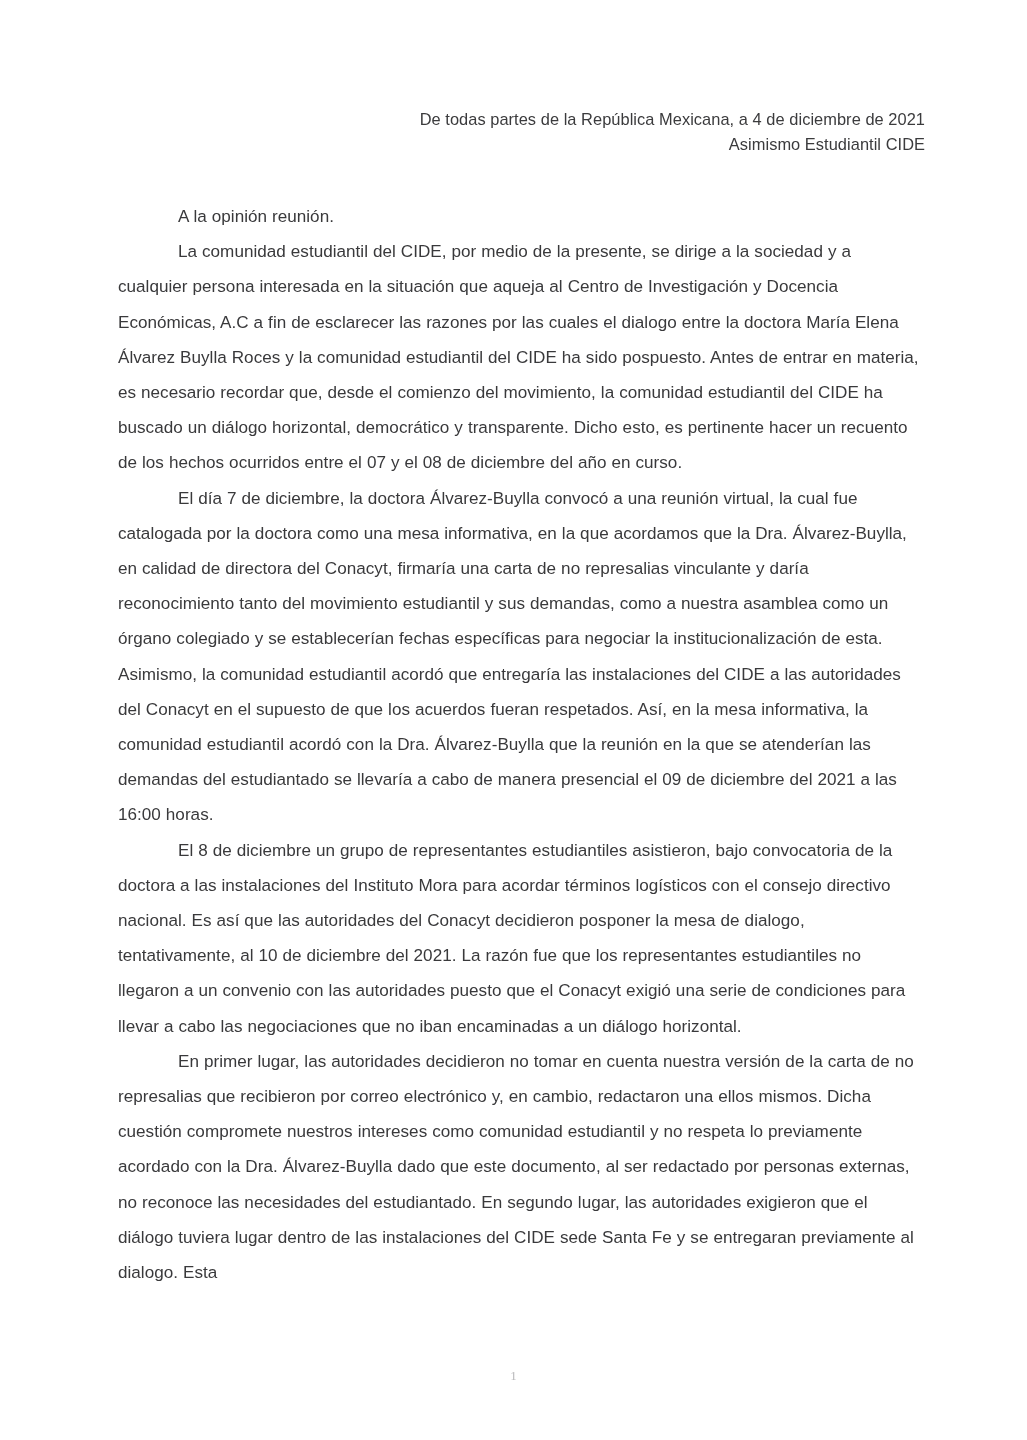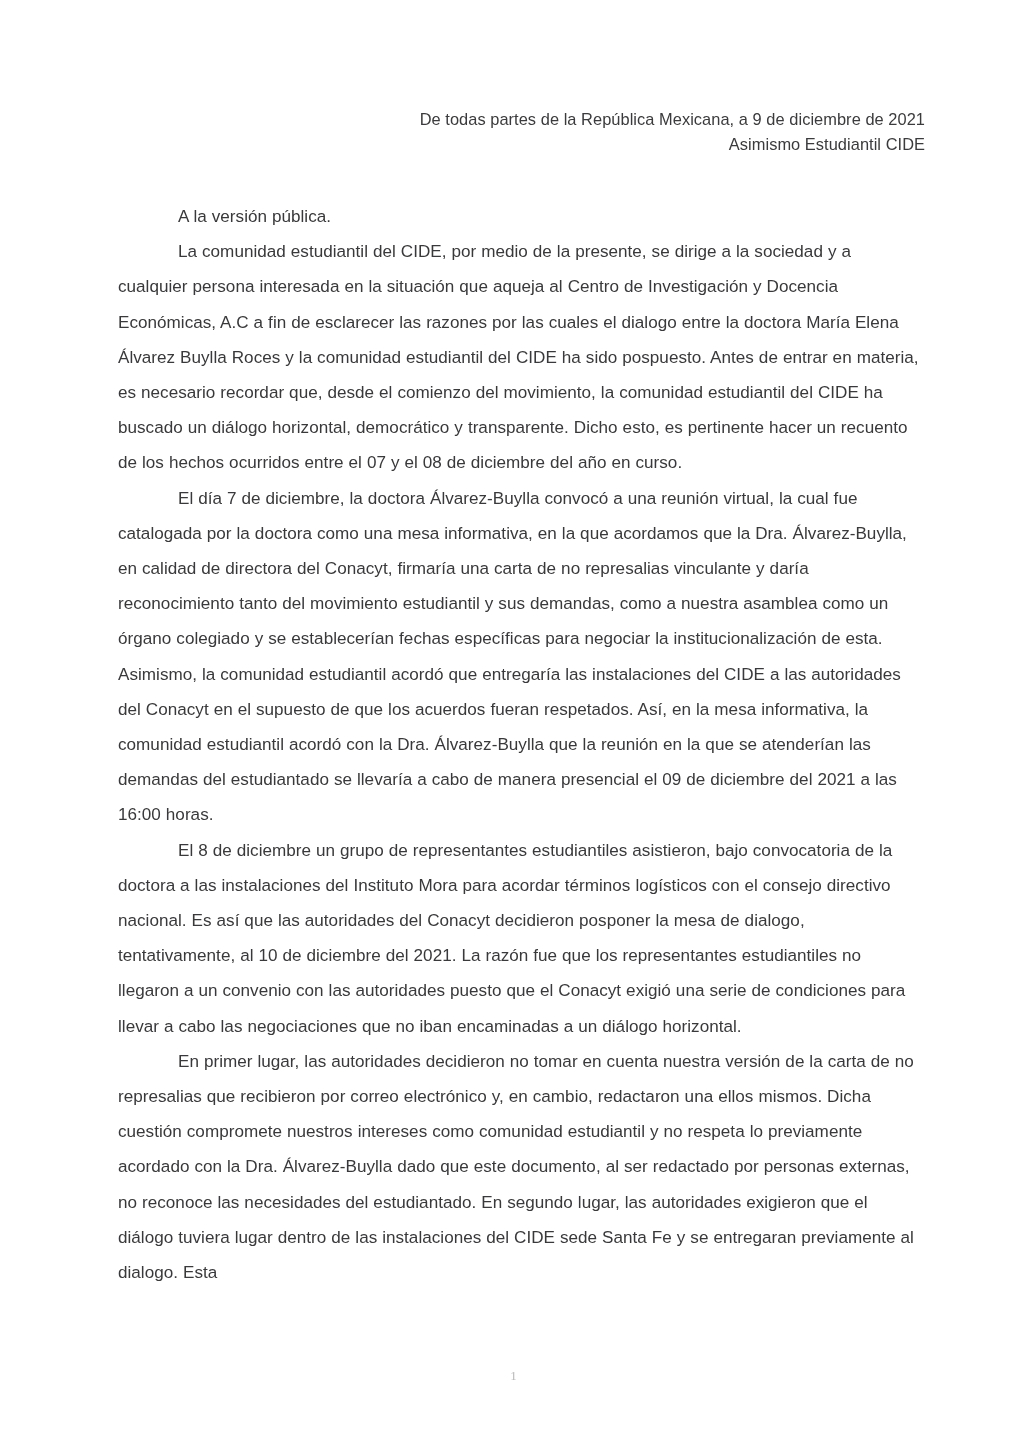--- a/index.html
+++ b/index.html
@@ -67,26 +67,26 @@
     color: #b9b9bb;
     font-family: "Liberation Serif", serif;
   }
 </style>
 </head>
 <body>
 
 <div class="page">
 
   <div class="letter-header">
-    <span class="hline">De todas partes de la República Mexicana, a 9 de diciembre de 2021</span>
+    <span class="hline">De todas partes de la República Mexicana, a 4 de diciembre de 2021</span>
     <span class="hline">Asimismo Estudiantil CIDE</span>
   </div>
 
   <div class="letter-body">
-    <p>A la versión pública.</p>
+    <p>A la opinión reunión.</p>
     <p>La comunidad estudiantil del CIDE, por medio de la presente, se dirige a la sociedad y a cualquier persona interesada en la situación que aqueja al Centro de Investigación y Docencia Económicas, A.C a fin de esclarecer las razones por las cuales el dialogo entre la doctora María Elena Álvarez Buylla Roces y la comunidad estudiantil del CIDE ha sido pospuesto. Antes de entrar en materia, es necesario recordar que, desde el comienzo del movimiento, la comunidad estudiantil del CIDE ha buscado un diálogo horizontal, democrático y transparente. Dicho esto, es pertinente hacer un recuento de los hechos ocurridos entre el 07 y el 08 de diciembre del año en curso.</p>
     <p>El día 7 de diciembre, la doctora Álvarez-Buylla convocó a una reunión virtual, la cual fue catalogada por la doctora como una mesa informativa, en la que acordamos que la Dra. Álvarez-Buylla, en calidad de directora del Conacyt, firmaría una carta de no represalias vinculante y daría reconocimiento tanto del movimiento estudiantil y sus demandas, como a nuestra asamblea como un órgano colegiado y se establecerían fechas específicas para negociar la institucionalización de esta. Asimismo, la comunidad estudiantil acordó que entregaría las instalaciones del CIDE a las autoridades del Conacyt en el supuesto de que los acuerdos fueran respetados. Así, en la mesa informativa, la comunidad estudiantil acordó con la Dra. Álvarez-Buylla que la reunión en la que se atenderían las demandas del estudiantado se llevaría a cabo de manera presencial el 09 de diciembre del 2021 a las 16:00 horas.</p>
     <p>El 8 de diciembre un grupo de representantes estudiantiles asistieron, bajo convocatoria de la doctora a las instalaciones del Instituto Mora para acordar términos logísticos con el consejo directivo nacional. Es así que las autoridades del Conacyt decidieron posponer la mesa de dialogo, tentativamente, al 10 de diciembre del 2021. La razón fue que los representantes estudiantiles no llegaron a un convenio con las autoridades puesto que el Conacyt exigió una serie de condiciones para llevar a cabo las negociaciones que no iban encaminadas a un diálogo horizontal.</p>
     <p>En primer lugar, las autoridades decidieron no tomar en cuenta nuestra versión de la carta de no represalias que recibieron por correo electrónico y, en cambio, redactaron una ellos mismos. Dicha cuestión compromete nuestros intereses como comunidad estudiantil y no respeta lo previamente acordado con la Dra. Álvarez-Buylla dado que este documento, al ser redactado por personas externas, no reconoce las necesidades del estudiantado. En segundo lugar, las autoridades exigieron que el diálogo tuviera lugar dentro de las instalaciones del CIDE sede Santa Fe y se entregaran previamente al dialogo. Esta</p>
   </div>
 
   <div class="page-number">1</div>
 
 </div>
 

